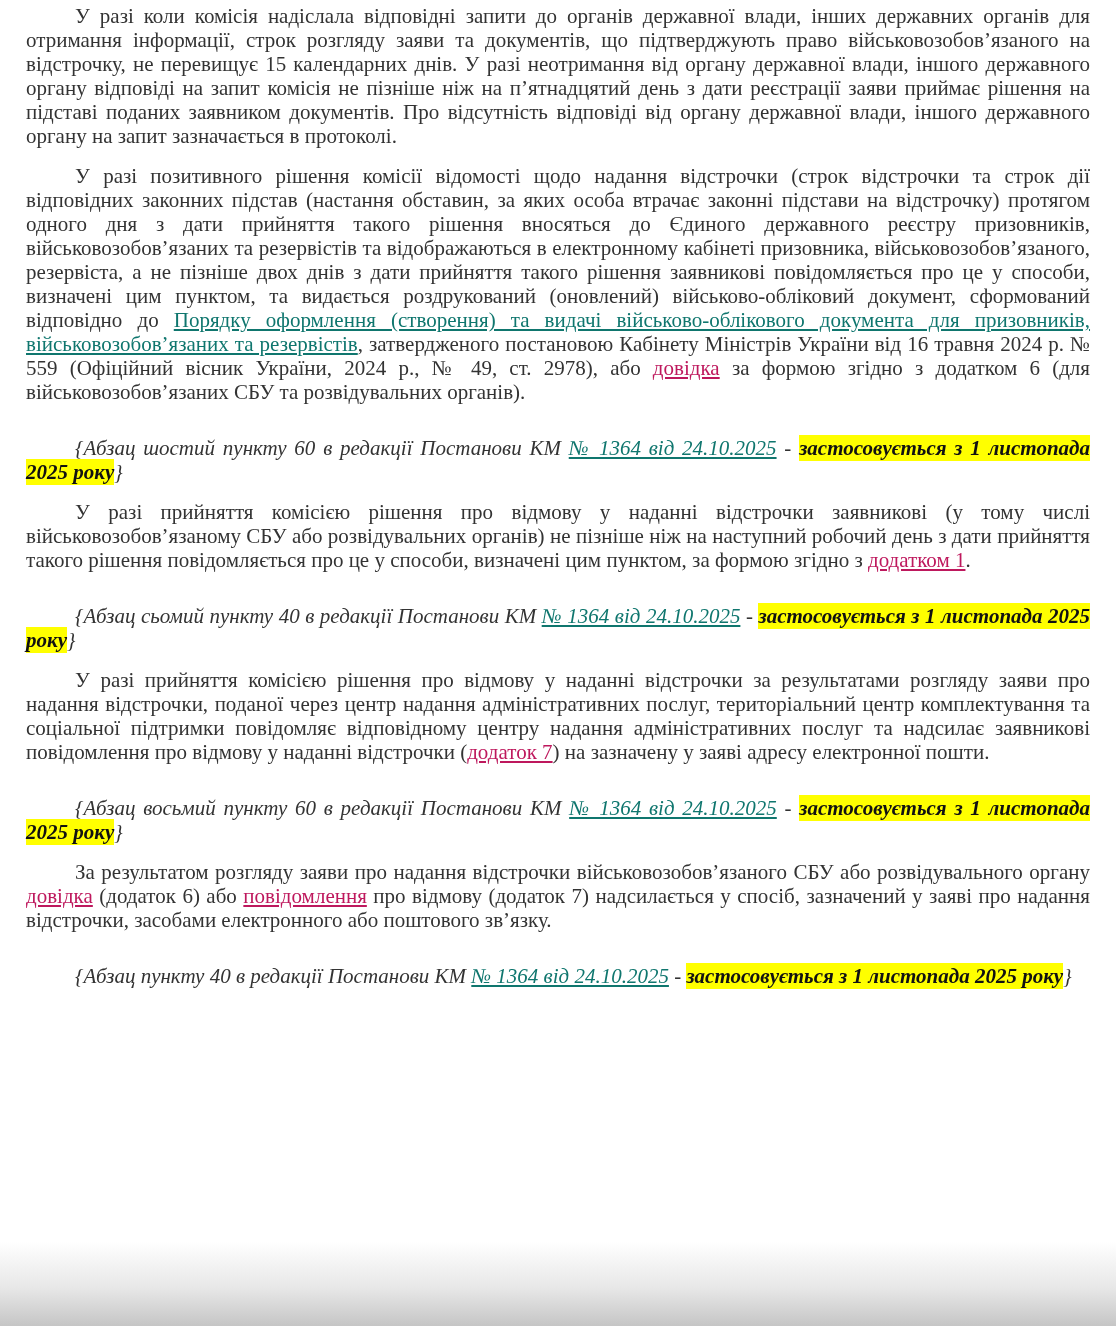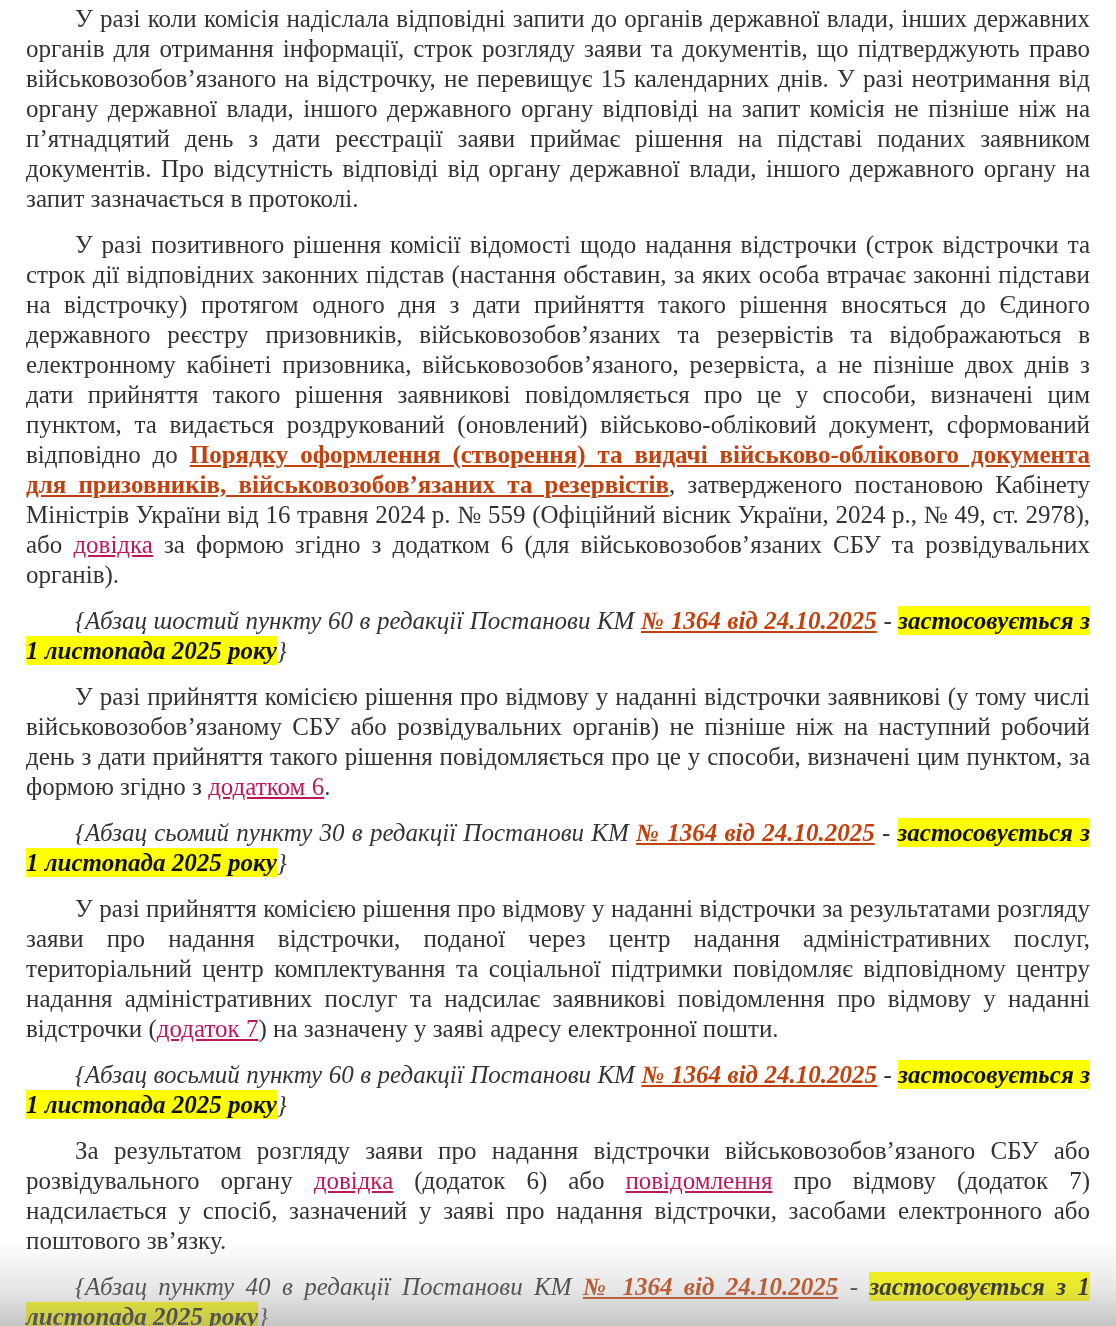--- a/index.html
+++ b/index.html
@@ -10,35 +10,36 @@
     overflow: hidden;
     font-family: "Liberation Serif", "DejaVu Serif", serif;
     color: #333333;
     position: relative;
   }
   .doc {
     padding: 4px 26px 0 26px;
   }
   .doc p {
     margin: 0 0 16px 0;
-    font-size: 25px;
-    line-height: 30px;
+    font-size: 21px;
+    line-height: 24px;
     text-align: justify;
     text-indent: 49px;
   }
   .doc p.note {
     font-style: italic;
+    margin-top: 32px;
   }
   .doc a {
     text-decoration: underline;
     cursor: pointer;
   }
   .doc a.link-blue {
-    color: #c2410c;
-    font-weight: bold;
+    color: #0f766e;
+    font-weight: normal;
   }
   .doc a.link-green {
     color: #be185d;
     font-weight: normal;
   }
   .doc .highlight {
     background: #ffff00;
     font-weight: bold;
     color: #111111;
     padding: 1px 0;
@@ -56,20 +57,20 @@
       rgba(150,150,150,0.55) 100%);
   }
 </style>
 </head>
 <body>
 
 <main class="doc" id="doc">
     <p class="body"><span>У разі коли комісія надіслала відповідні запити до органів державної влади, інших державних органів для отримання інформації, строк розгляду заяви та документів, що підтверджують право військовозобов’язаного на відстрочку, не перевищує 15 календарних днів. У разі неотримання від органу державної влади, іншого державного органу відповіді на запит комісія не пізніше ніж на п’ятнадцятий день з дати реєстрації заяви приймає рішення на підставі поданих заявником документів. Про відсутність відповіді від органу державної влади, іншого державного органу на запит зазначається в протоколі.</span></p>
     <p class="body"><span>У разі позитивного рішення комісії відомості щодо надання відстрочки (строк відстрочки та строк дії відповідних законних підстав (настання обставин, за яких особа втрачає законні підстави на відстрочку) протягом одного дня з дати прийняття такого рішення вносяться до Єдиного державного реєстру призовників, військовозобов’язаних та резервістів та відображаються в електронному кабінеті призовника, військовозобов’язаного, резервіста, а не пізніше двох днів з дати прийняття такого рішення заявникові повідомляється про це у способи, визначені цим пунктом, та видається роздрукований (оновлений) військово-обліковий документ, сформований відповідно до </span><a class="link-blue" href="#">Порядку оформлення (створення) та видачі військово-облікового документа для призовників, військовозобов’язаних та резервістів</a><span>, затвердженого постановою Кабінету Міністрів України від 16 травня 2024 р. № 559 (Офіційний вісник України, 2024 р., № 49, ст. 2978), або </span><a class="link-green" href="#">довідка</a><span> за формою згідно з додатком 6 (для військовозобов’язаних СБУ та розвідувальних органів).</span></p>
     <p class="note"><span>{Абзац шостий пункту 60 в редакції Постанови КМ </span><a class="link-blue" href="#">№ 1364 від 24.10.2025</a><span> - </span><span class="highlight">застосовується з 1 листопада 2025 року</span><span>}</span></p>
-    <p class="body"><span>У разі прийняття комісією рішення про відмову у наданні відстрочки заявникові (у тому числі військовозобов’язаному СБУ або розвідувальних органів) не пізніше ніж на наступний робочий день з дати прийняття такого рішення повідомляється про це у способи, визначені цим пунктом, за формою згідно з </span><a class="link-green" href="#">додатком 6</a><span>.</span></p>
-    <p class="note"><span>{Абзац сьомий пункту 30 в редакції Постанови КМ </span><a class="link-blue" href="#">№ 1364 від 24.10.2025</a><span> - </span><span class="highlight">застосовується з 1 листопада 2025 року</span><span>}</span></p>
+    <p class="body"><span>У разі прийняття комісією рішення про відмову у наданні відстрочки заявникові (у тому числі військовозобов’язаному СБУ або розвідувальних органів) не пізніше ніж на наступний робочий день з дати прийняття такого рішення повідомляється про це у способи, визначені цим пунктом, за формою згідно з </span><a class="link-green" href="#">додатком 1</a><span>.</span></p>
+    <p class="note"><span>{Абзац сьомий пункту 40 в редакції Постанови КМ </span><a class="link-blue" href="#">№ 1364 від 24.10.2025</a><span> - </span><span class="highlight">застосовується з 1 листопада 2025 року</span><span>}</span></p>
     <p class="body"><span>У разі прийняття комісією рішення про відмову у наданні відстрочки за результатами розгляду заяви про надання відстрочки, поданої через центр надання адміністративних послуг, територіальний центр комплектування та соціальної підтримки повідомляє відповідному центру надання адміністративних послуг та надсилає заявникові повідомлення про відмову у наданні відстрочки (</span><a class="link-green" href="#">додаток 7</a><span>) на зазначену у заяві адресу електронної пошти.</span></p>
     <p class="note"><span>{Абзац восьмий пункту 60 в редакції Постанови КМ </span><a class="link-blue" href="#">№ 1364 від 24.10.2025</a><span> - </span><span class="highlight">застосовується з 1 листопада 2025 року</span><span>}</span></p>
     <p class="body"><span>За результатом розгляду заяви про надання відстрочки військовозобов’язаного СБУ або розвідувального органу </span><a class="link-green" href="#">довідка</a><span> (додаток 6) або </span><a class="link-green" href="#">повідомлення</a><span> про відмову (додаток 7) надсилається у спосіб, зазначений у заяві про надання відстрочки, засобами електронного або поштового зв’язку.</span></p>
     <p class="note"><span>{Абзац пункту 40 в редакції Постанови КМ </span><a class="link-blue" href="#">№ 1364 від 24.10.2025</a><span> - </span><span class="highlight">застосовується з 1 листопада 2025 року</span><span>}</span></p>
   </main>
 <div class="bottom-fade"></div>
 
 </body></html>

